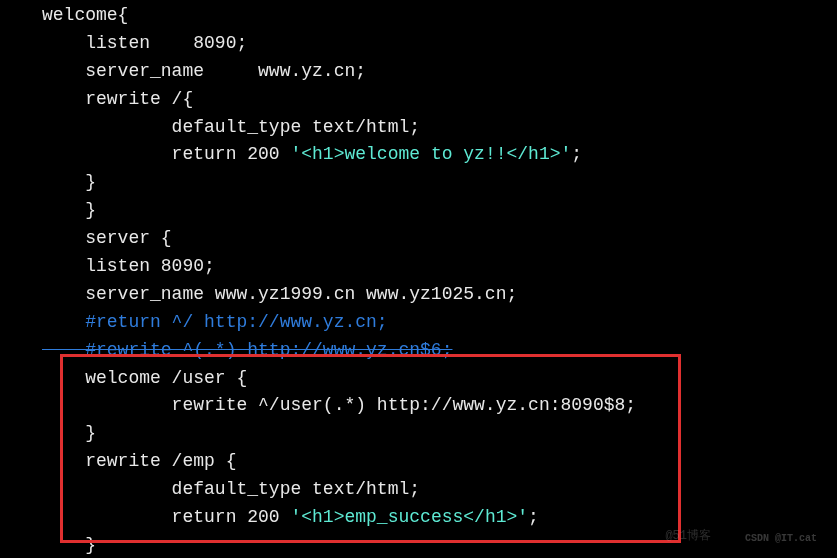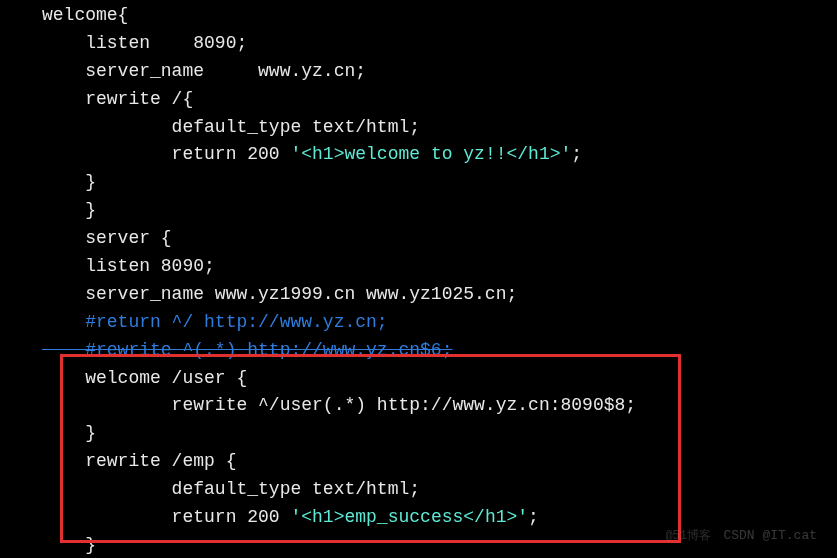--- a/index.html
+++ b/index.html
@@ -37,22 +37,23 @@
       left: 60px;
       top: 354px;
       width: 621px;
       height: 189px;
       pointer-events: none;
     }
     .watermark {
       position: absolute;
       right: 20px;
       bottom: 12px;
-      font-size: 13px;
+      font-size: 10px;
       color: rgba(200,200,200,0.28);
+      font-weight: bold;
     }
     .watermark2 {
       position: absolute;
       right: 126px;
       bottom: 12px;
       font-size: 12px;
       color: rgba(200,200,200,0.22);
     }
   </style>
 </head>

